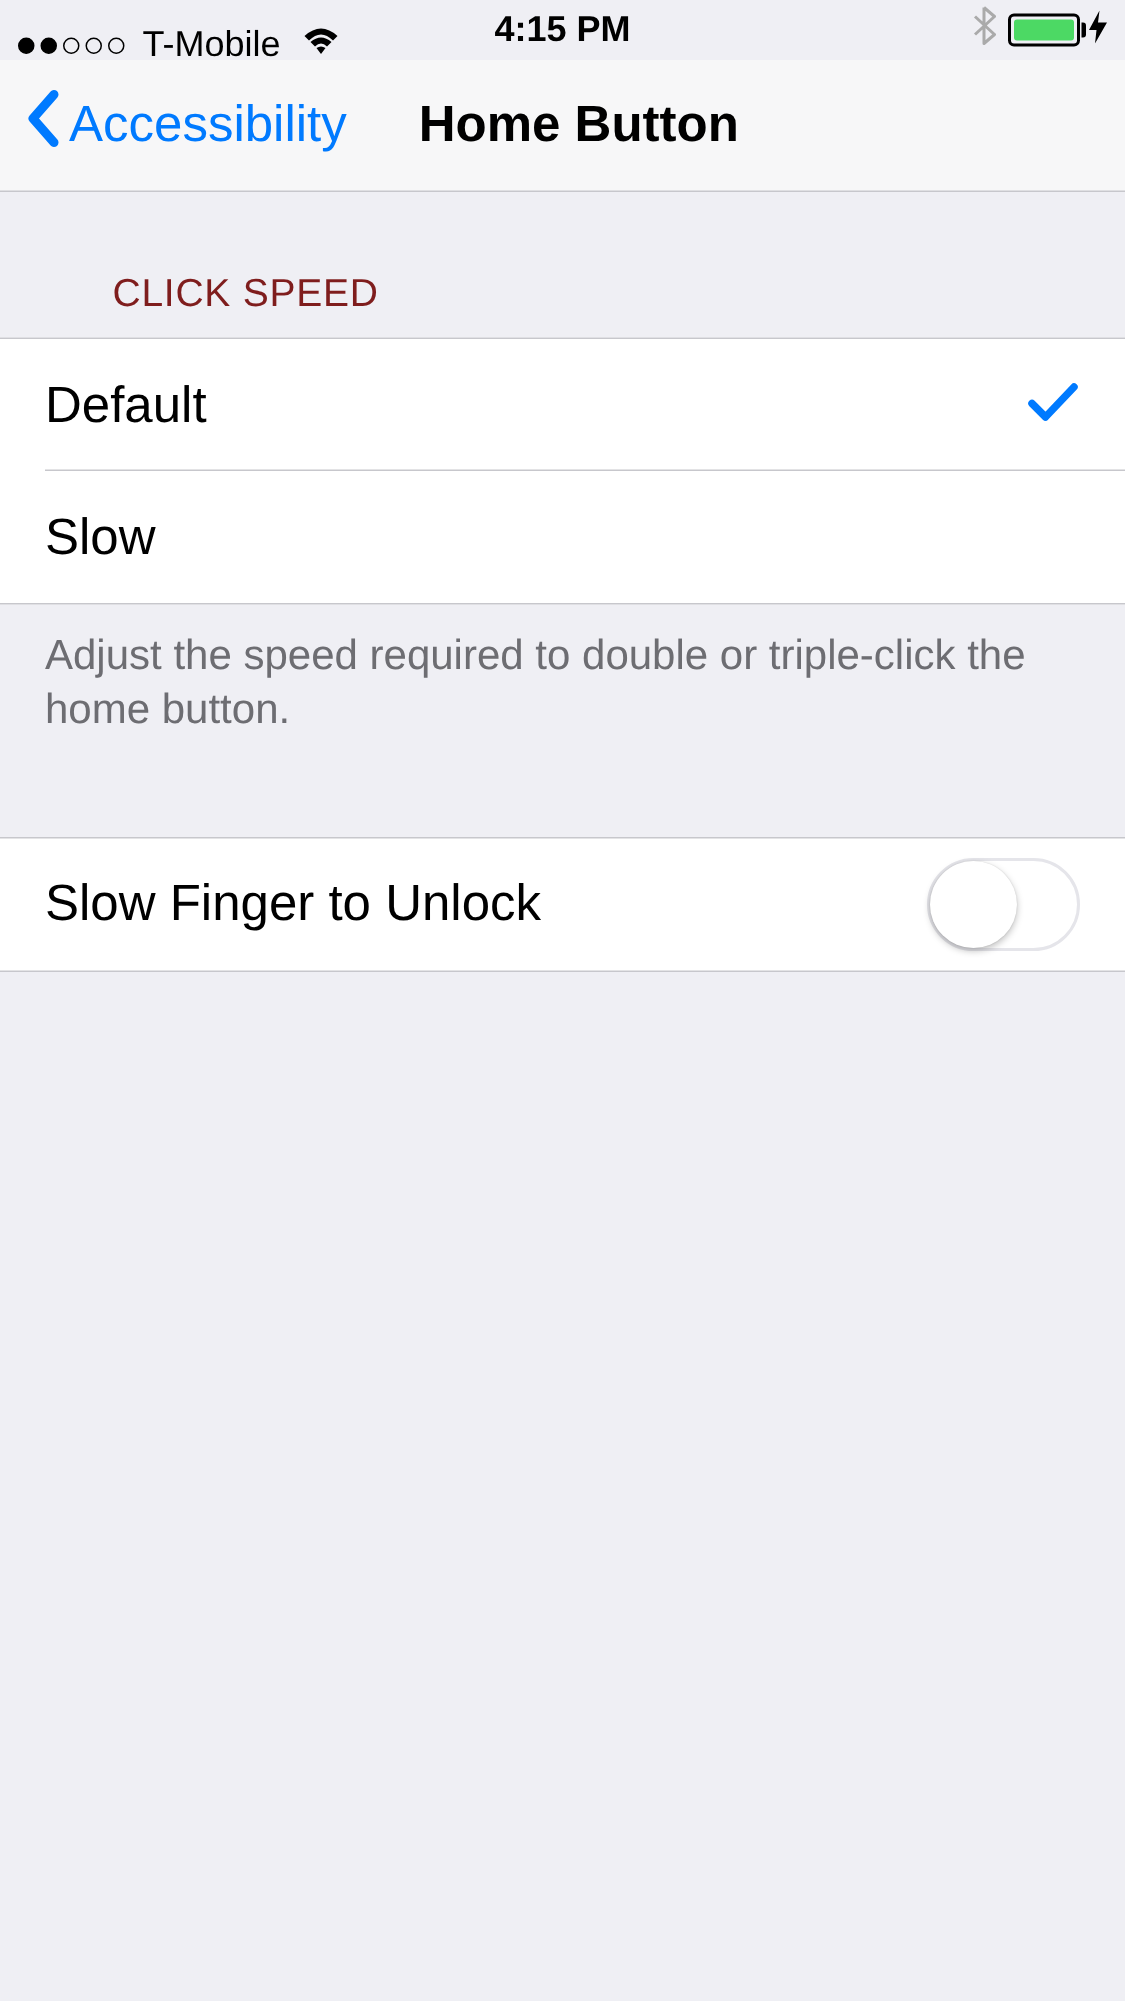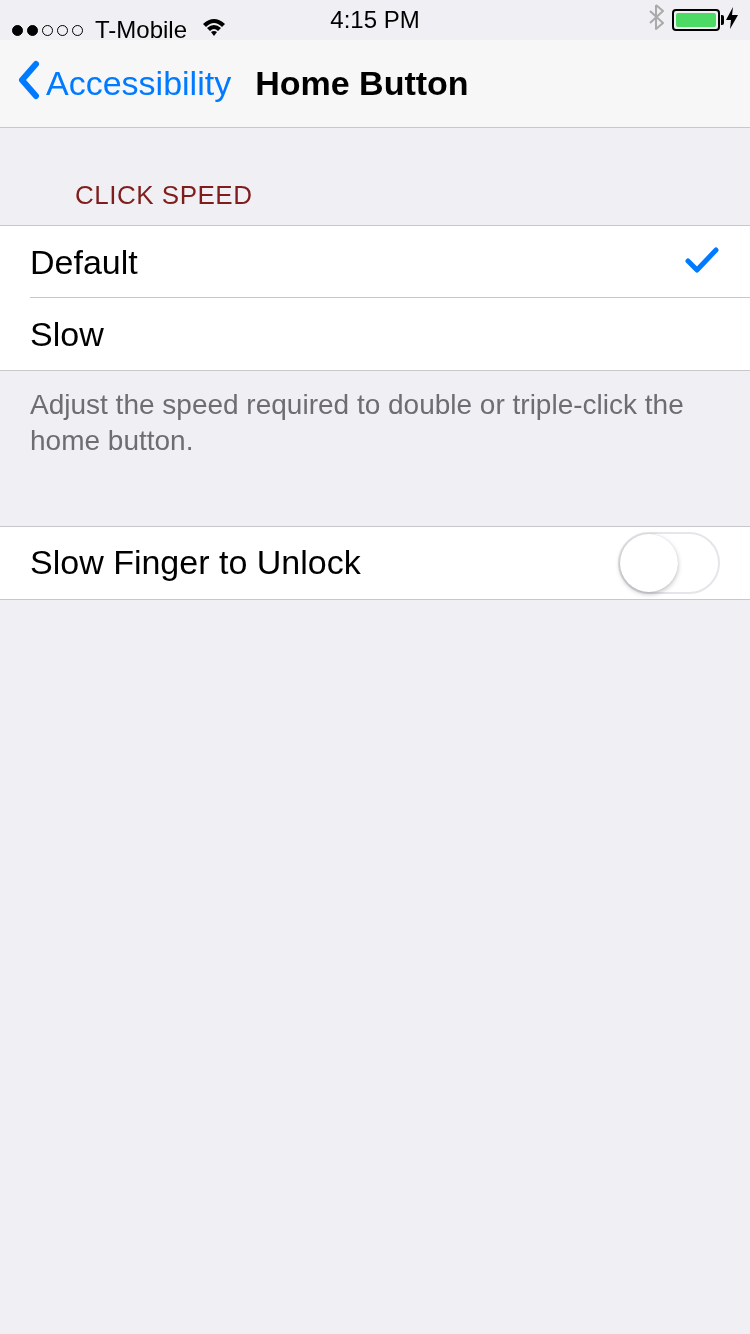--- a/index.html
+++ b/index.html
@@ -49,21 +49,21 @@
       font-size: 24px;
       margin-left: 6px;
     }
     .wifi-icon {
       margin-left: 6px;
     }
     .status-center {
       position: absolute;
       left: 50%;
       transform: translateX(-50%);
-      font-weight: 400;
+      font-weight: 700;
     }
     .status-right {
       display: flex;
       align-items: center;
       gap: 8px;
     }
     .battery {
       display: flex;
       align-items: center;
     }
@@ -97,20 +97,21 @@
     }
     
     .nav-bar {
       height: 88px;
       display: flex;
       align-items: center;
       padding: 0 16px;
       border-bottom: 1px solid #c7c7cc;
       background: #f7f7f8;
       position: relative;
+      gap: 24px;
     }
     .back-button {
       display: flex;
       align-items: center;
       color: #007aff;
       font-size: 34px;
       cursor: pointer;
     }
     .back-chevron {
       margin-right: 6px;
@@ -131,21 +132,21 @@
     }
     .section {
       background: #fff;
       border-top: 1px solid #c7c7cc;
       border-bottom: 1px solid #c7c7cc;
     }
     .row {
       display: flex;
       align-items: center;
       justify-content: space-between;
-      height: 72px;
+      height: 88px;
       padding: 0 30px;
       position: relative;
       cursor: pointer;
     }
     .row:not(:last-child)::after {
       content: "";
       position: absolute;
       left: 30px;
       right: 0;
       bottom: 0;

